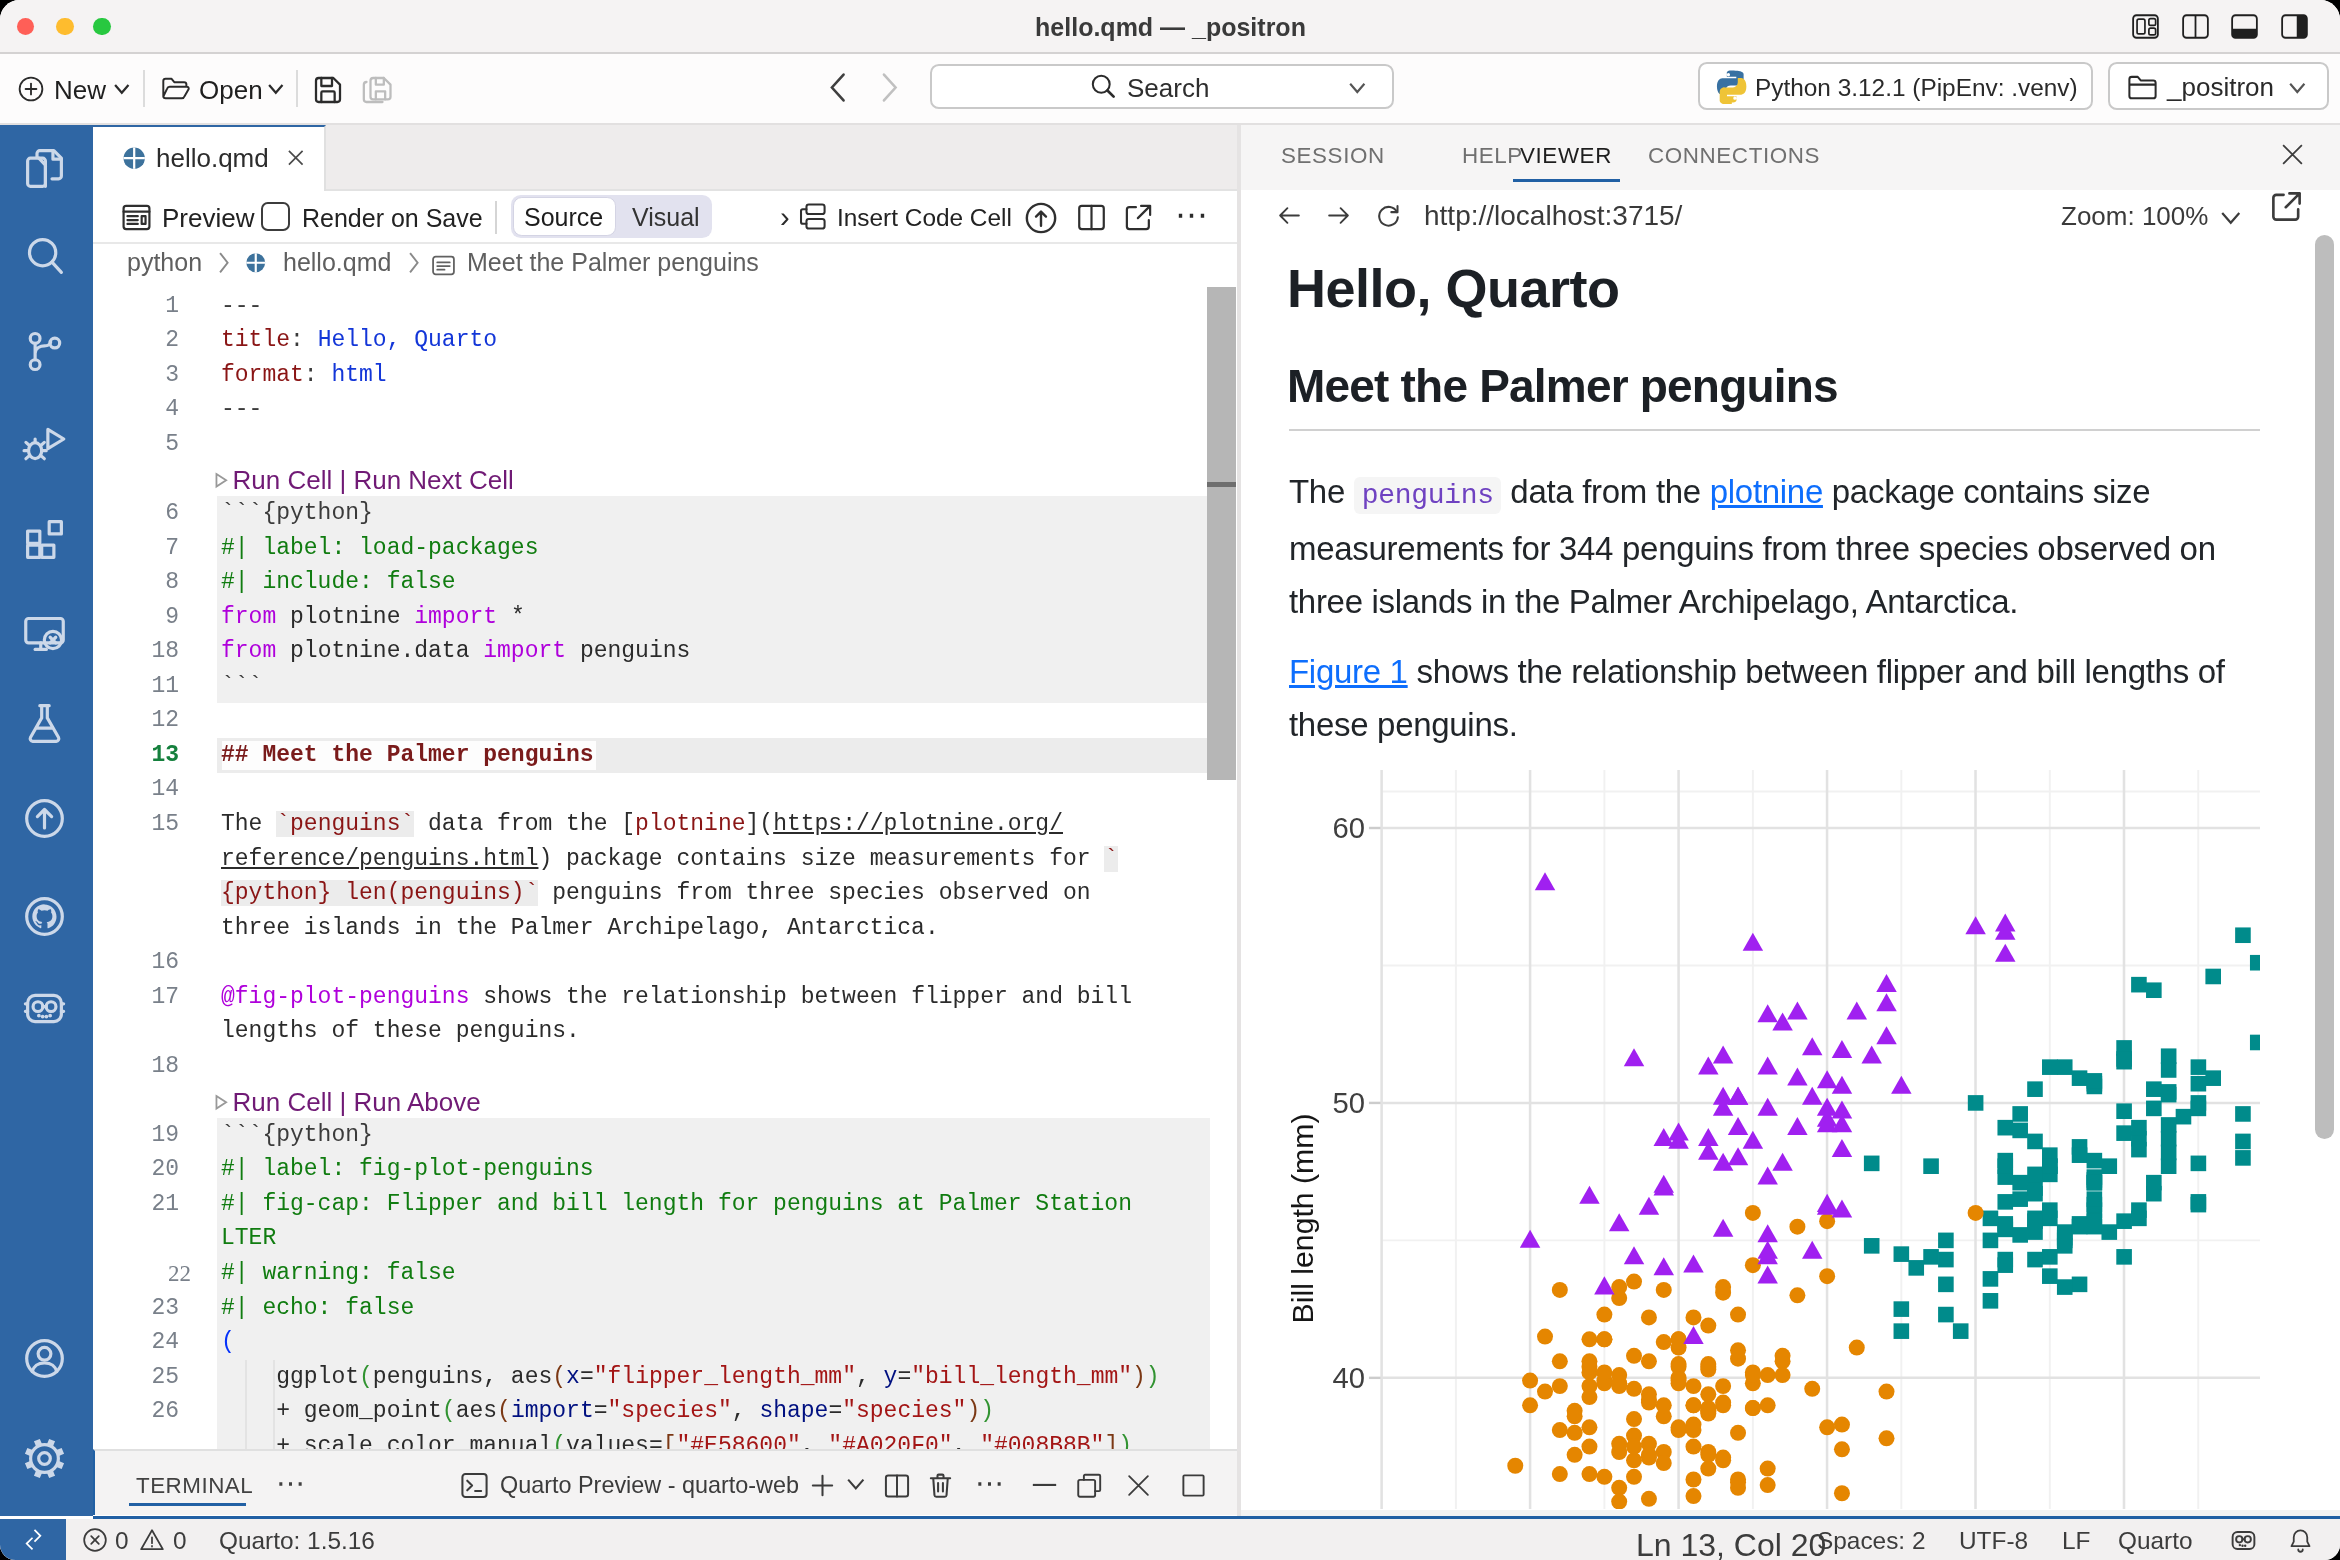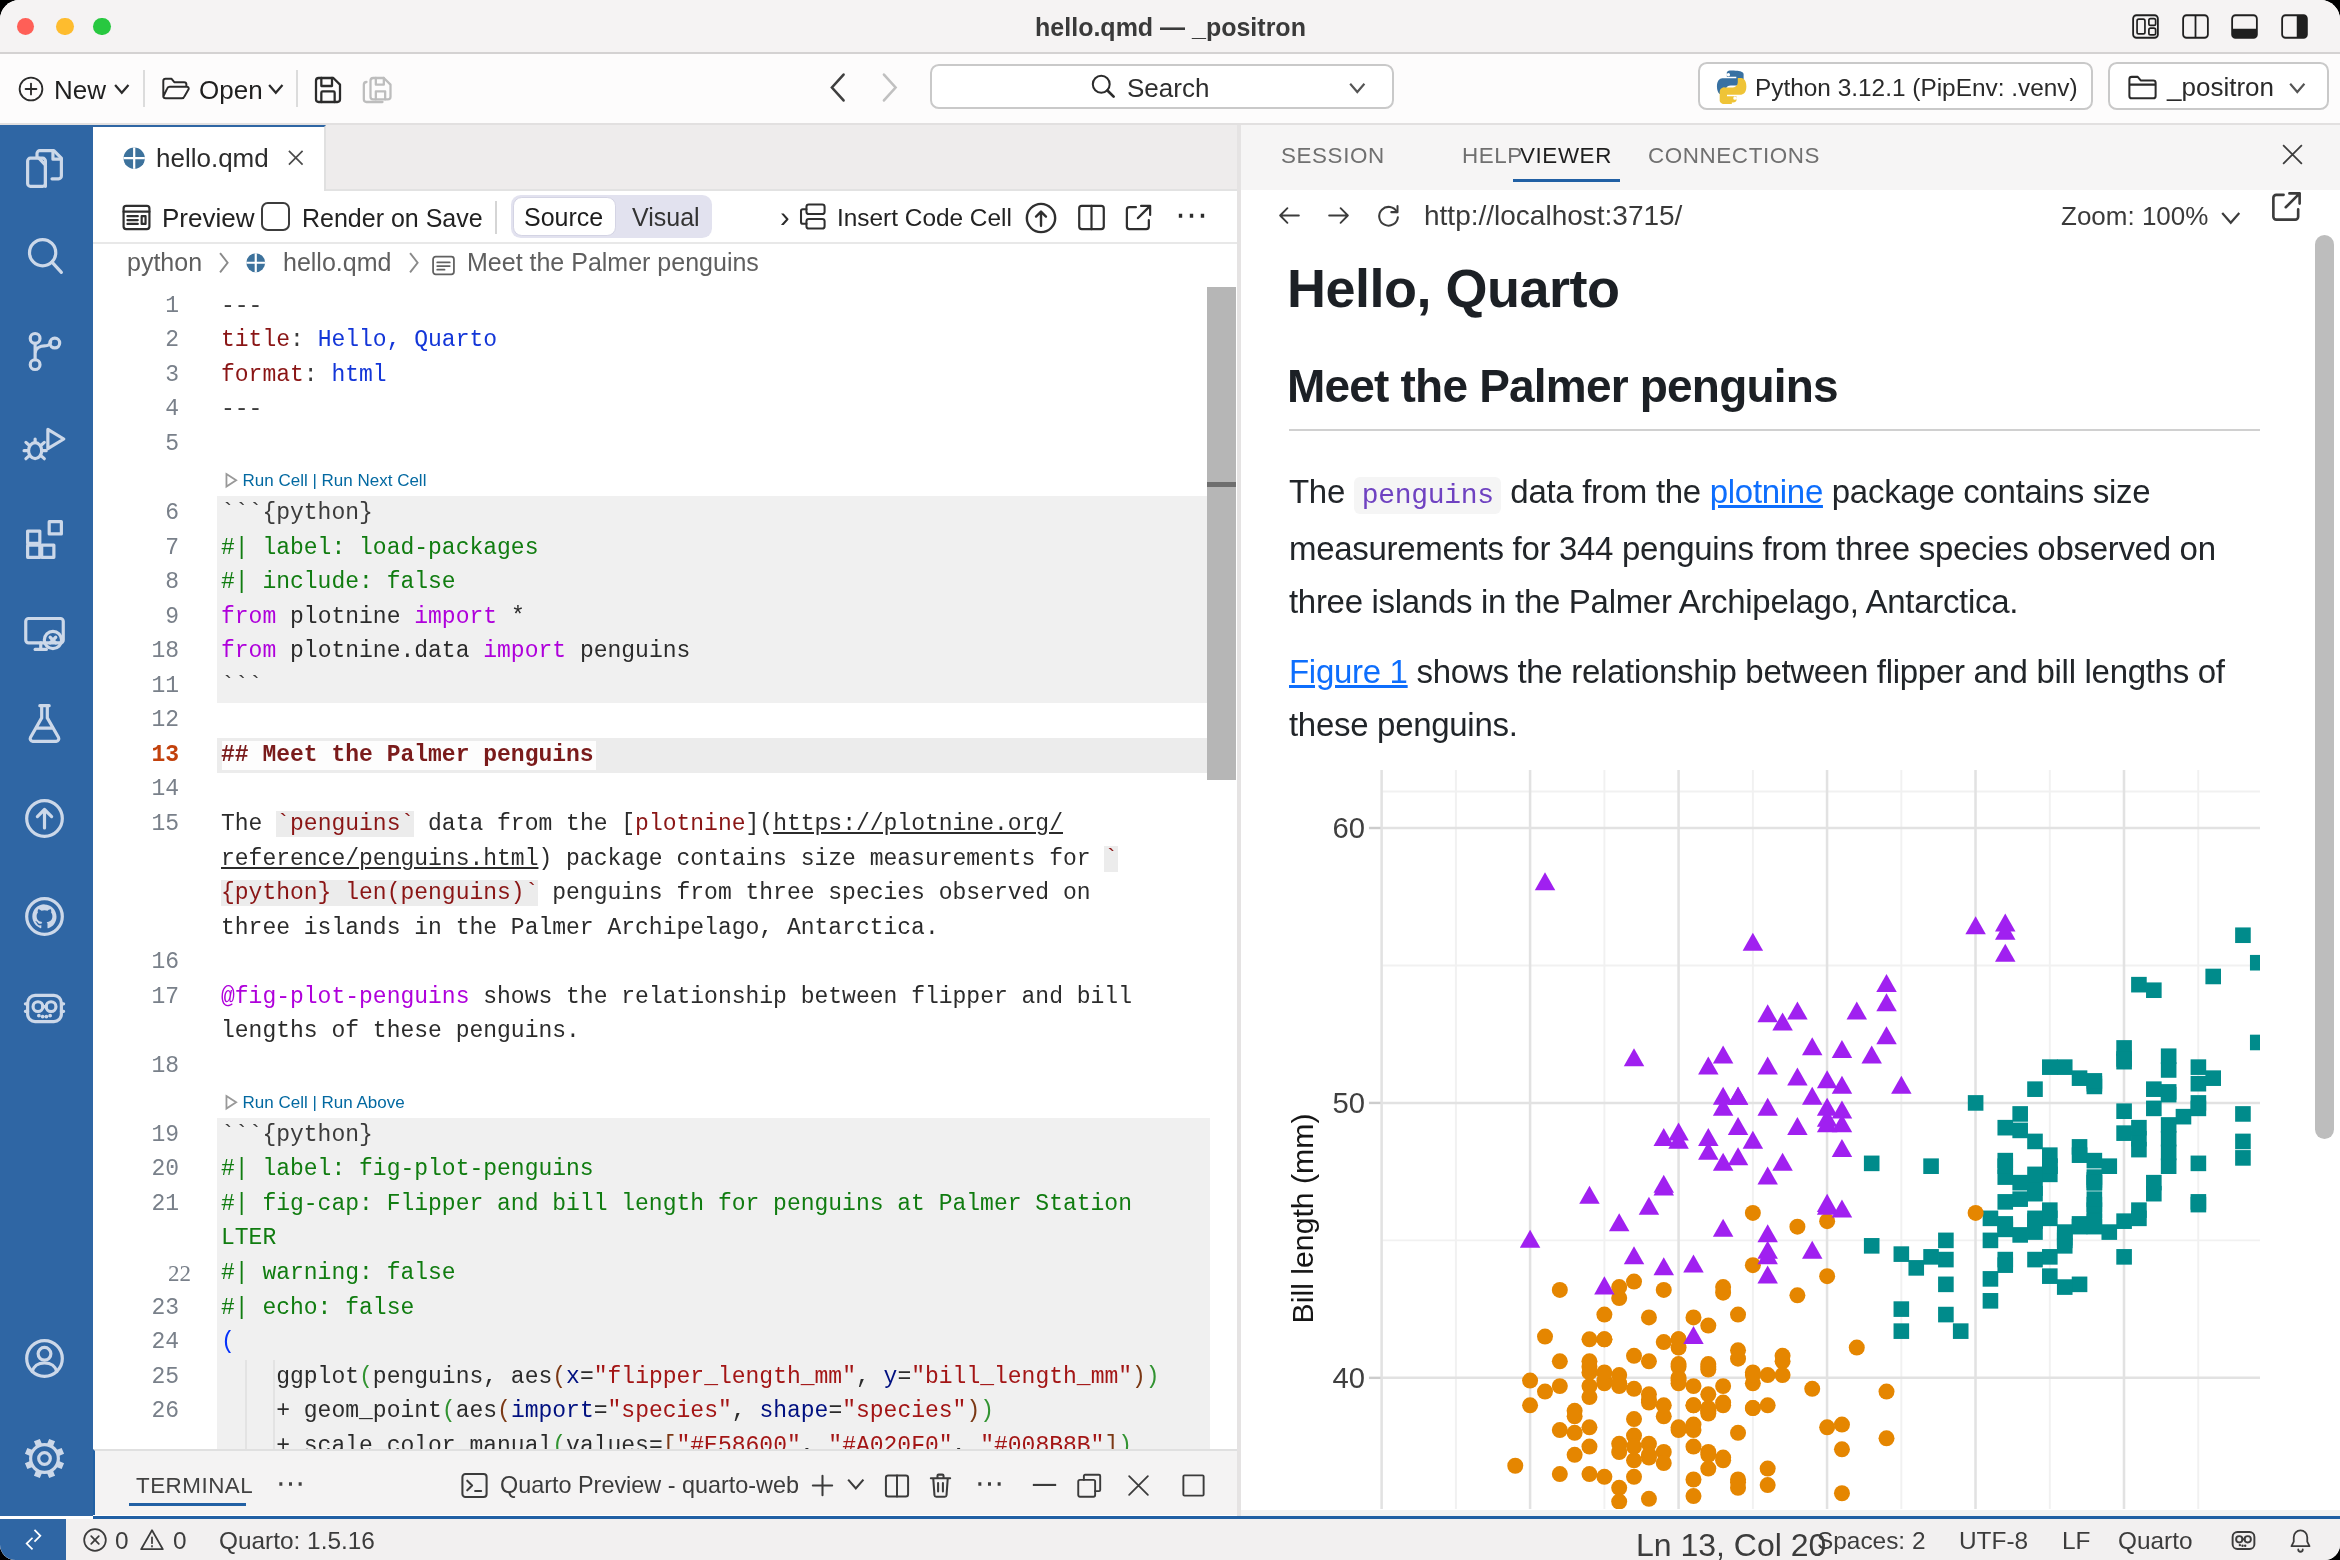--- a/index.html
+++ b/index.html
@@ -3,21 +3,21 @@
 *{margin:0;padding:0;box-sizing:border-box}
 html,body{width:2341px;height:1560px;background:#000;overflow:hidden;font-family:"Liberation Sans",sans-serif}
 .ab{position:absolute}
 #win{position:absolute;inset:0;background:#fff;border-radius:19.5px 19.5px 15.6px 15.6px;overflow:hidden}
 .ln{left:90px;width:86px;text-align:right;font-family:"Liberation Mono",monospace;font-size:23px;line-height:35px;height:35px;color:#79808a}
 .cl{left:220px;font-family:"Liberation Mono",monospace;font-size:23px;line-height:35px;height:35px;white-space:pre;color:#2b2b2b}
 .k{color:#8a1515}.v{color:#1336d8}.g{color:#107c10}.pp{color:#AF00DB}.s{color:#a31515}.vr{color:#001080}
 .b1{color:#0431fa}.b2{color:#319331}.b3{color:#7b3814}
 .chip-ed{background:#ececec;color:#8a1515}
 .urlu{text-decoration:underline}
-.lens{left:131px;font-size:17px;line-height:35px;height:35px;color:#0369a1;white-space:pre}
+.lens{left:121px;font-size:26px;line-height:35px;height:35px;color:#701a75;white-space:pre}
 a{color:#0d6efd;text-decoration:underline}
 </style></head><body>
 <div id="win">
     <div class="ab" style="left:0;top:0;width:2341px;height:54px;background:#f5f3f3;border-bottom:2px solid #d4d2d2"></div>
     <div class="ab" style="left:16.6px;top:17.6px;width:17.6px;height:17.6px;border-radius:50%;background:#ff5f57"></div>
     <div class="ab" style="left:56px;top:17.6px;width:17.6px;height:17.6px;border-radius:50%;background:#febc2e"></div>
     <div class="ab" style="left:93px;top:17.6px;width:17.6px;height:17.6px;border-radius:50%;background:#28c840"></div>
     <div class="ab" style="left:878px;top:12.7px;width:585px;text-align:center;font-size:25px;font-weight:600;color:#3a3a3a">hello.qmd — _positron</div>
     <svg class="ab" style="left:2132px;top:12.7px;" width="27" height="27" viewBox="0 0 24 24" fill="none">
       <rect x="1" y="2" width="22" height="20" rx="3" stroke="#1f1f1f" stroke-width="1.6" fill="none"></rect>
@@ -248,21 +248,21 @@
       <div class="ln ab" style="left:0;top:767px;">18</div>
       <div class="ln ab" style="left:0;top:836px;">19</div>
       <div class="ln ab" style="left:0;top:870px;">20</div>
       <div class="ln ab" style="left:0;top:905px;">21</div>
       <div class="ln ab" style="left:12px;top:974px;font-family:Liberation Serif, serif;">22</div>
       <div class="ln ab" style="left:0;top:1009px;">23</div>
       <div class="ln ab" style="left:0;top:1043px;">24</div>
       <div class="ln ab" style="left:0;top:1078px;">25</div>
       <div class="ln ab" style="left:0;top:1112px;">26</div>
       <div class="ln ab" style="left:0;top:1147px;margin-top:44px;">27</div>
-      <div class="ln ab" style="left:0;top:456px;color:#c2410c;font-weight:bold;">13</div>
+      <div class="ln ab" style="left:0;top:456px;color:#15803d;font-weight:bold;">13</div>
       <div class="cl ab" style="left:128px;top:6.8px"><span style="color:#3b3b3b">---</span></div>
       <div class="cl ab" style="left:128px;top:41px"><span class="k">title</span><span style="color:#3b3b3b">: </span><span class="v">Hello, Quarto</span></div>
       <div class="cl ab" style="left:128px;top:76px"><span class="k">format</span><span style="color:#3b3b3b">: </span><span class="v">html</span></div>
       <div class="cl ab" style="left:128px;top:110px"><span style="color:#3b3b3b">---</span></div>
       <div class="lens ab" style="top:181px;display:flex;align-items:center"><svg width="14.6" height="16.6" viewBox="0 0 10 12" style="margin-right:3.9px">
           <path d="M1.5 1.5 L8.5 6 L1.5 10.5 Z" stroke="#999" stroke-width="1.3" fill="none"></path>
         </svg><span>Run Cell | Run Next Cell</span></div>
       <div class="cl ab" style="left:128px;top:214px"><span style="color:#3b3b3b">```{python}</span></div>
       <div class="cl ab" style="left:128px;top:249px"><span class="g">#| label: load-packages</span></div>
       <div class="cl ab" style="left:128px;top:283px"><span class="g">#| include: false</span></div>

